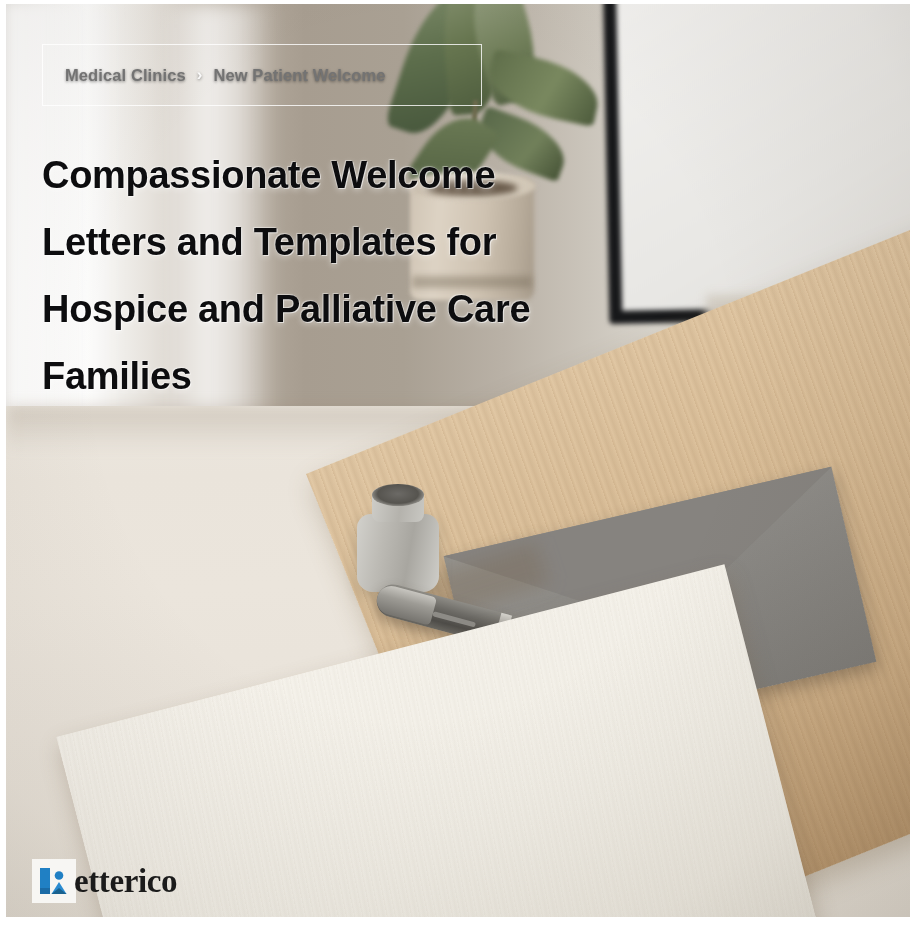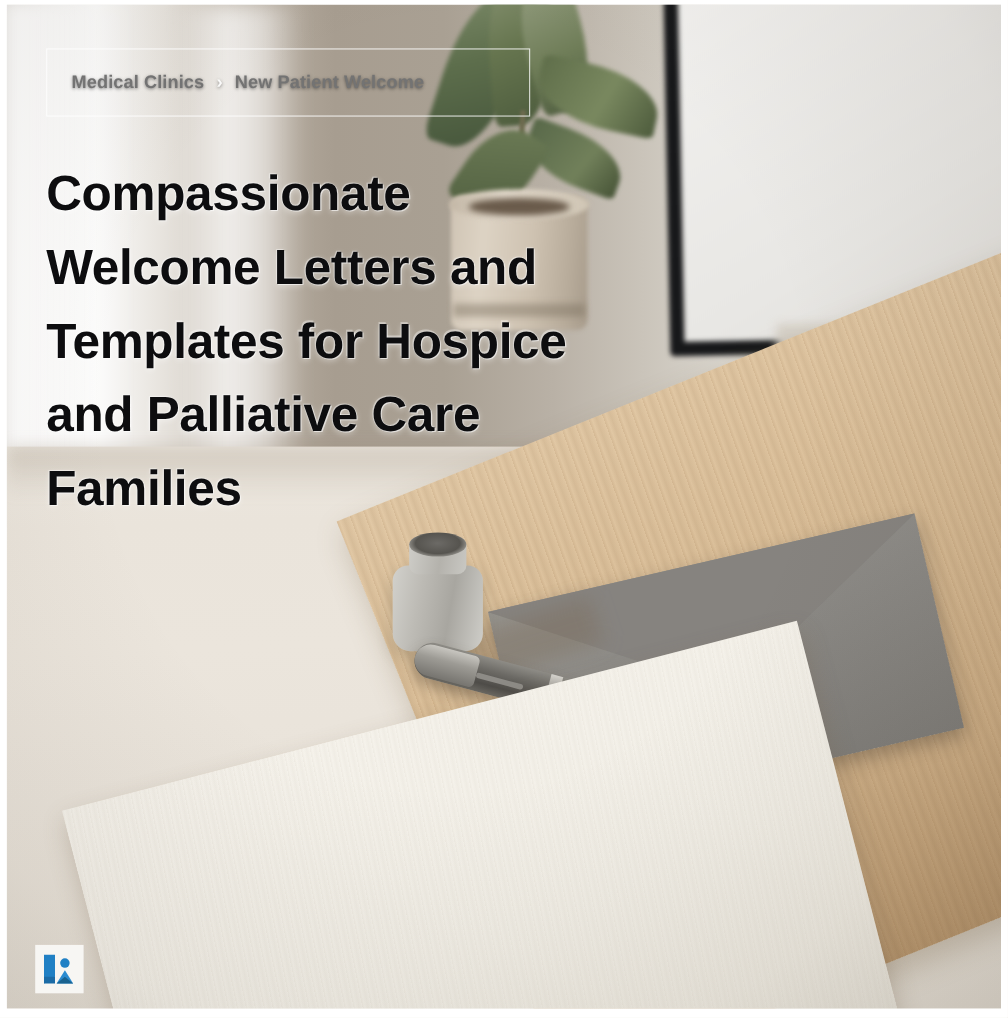--- a/index.html
+++ b/index.html
@@ -405,21 +405,21 @@
     margin: 0 11px;
     text-shadow: 0 1px 3px rgba(0,0,0,0.45);
   }
 
   .hero-title {
     position: absolute;
     left: 42px;
     top: 142px;
     width: 500px;
     margin: 0;
-    font-size: 45px;
+    font-size: 38px;
     line-height: 67px;
     font-weight: bold;
     color: #0d0d0f;
     letter-spacing: -0.3px;
     text-shadow:
       0 0 1px rgba(255,255,255,0.85),
       1px 1px 0 rgba(255,255,255,0.55),
       -1px -1px 0 rgba(255,255,255,0.35),
       0 2px 6px rgba(255,255,255,0.45);
   }
@@ -531,20 +531,21 @@
     <div class="brand">
       <span class="brand-mark">
         <svg width="34" height="34" viewBox="0 0 34 34" aria-hidden="true">
           <polygon points="3,4 13,4 13,24 3,30" fill="#2080c4"></polygon>
           <polygon points="3,24 13,24 13,30 3,30" fill="#1b6ba6"></polygon>
           <circle cx="22" cy="11.5" r="4.3" fill="#2080c4"></circle>
           <path d="M14.5 30 L22 18 L29.5 30 Z" fill="#2a8bd0"></path>
           <path d="M14.5 30 L22 24 L29.5 30 Z" fill="#19628f"></path>
         </svg>
       </span>
+      <span class="brand-name">etterico</span>
     </div>
   </div>
 
   <div class="frame-t"></div>
   <div class="frame-b"></div>
   <div class="frame-l"></div>
   <div class="frame-r"></div>
 </div>
 
 </body></html>

